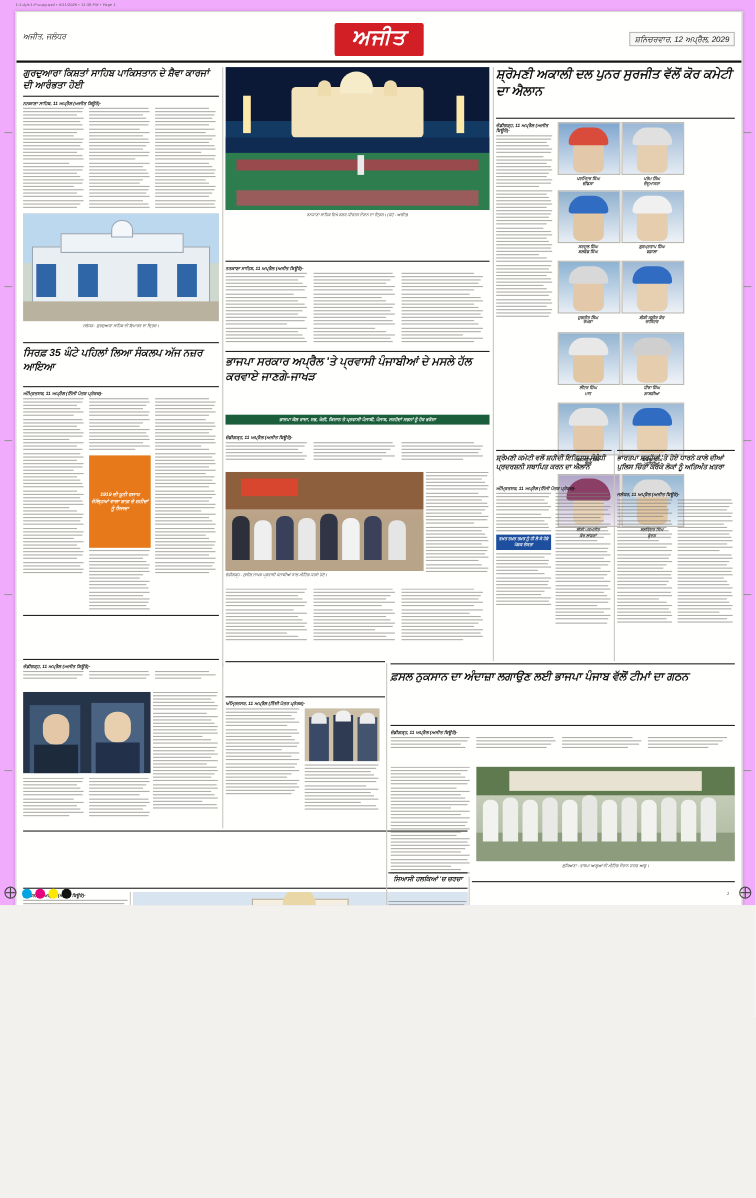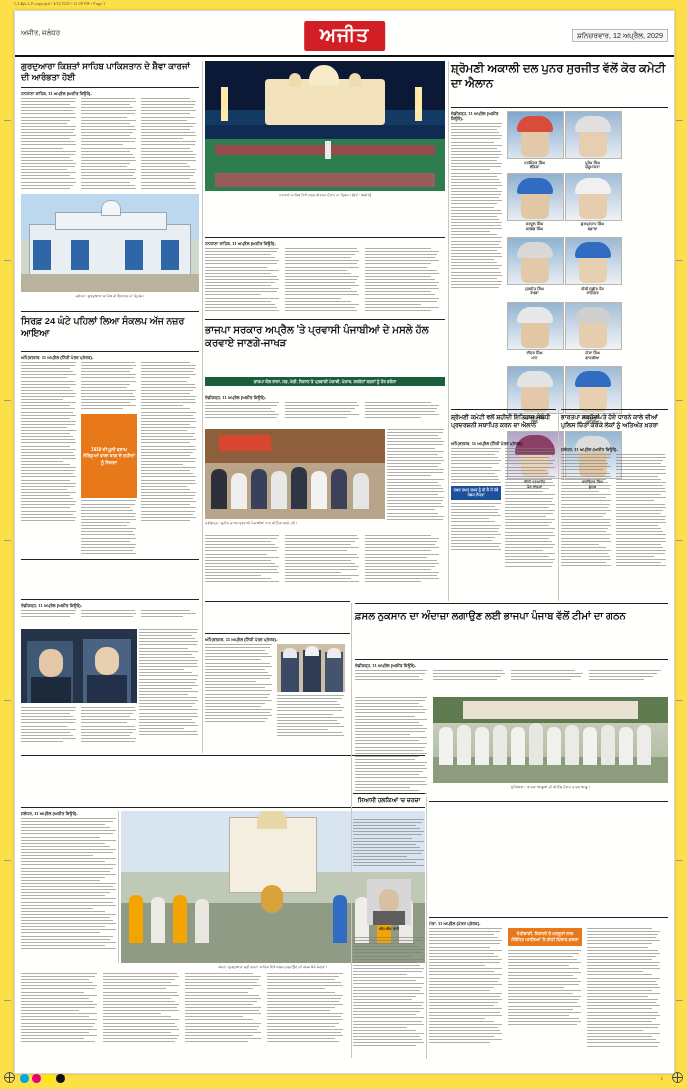--- a/index.html
+++ b/index.html
@@ -1,17 +1,17 @@
 <!DOCTYPE html>
 <html><head>
 <meta charset="utf-8">
 <style>
   html,body{margin:0;padding:0;background:#f2f1ee;}
   body{font-family:"Liberation Sans",sans-serif;}
-  .page{position:relative;width:687px;height:1089px;background:#fde047;margin:0 auto;overflow:hidden;}
+  .page{position:relative;width:687px;height:823px;background:#f0abfc;margin:0 auto;overflow:hidden;font-style:italic;}
   .sheet{position:absolute;left:14px;top:10px;width:659px;height:1062px;background:#fffffd;border:1px solid #d8d6d0;box-shadow:0 0 3px rgba(0,0,0,.18);}
   .printmarks{position:absolute;left:14px;top:2px;width:659px;height:7px;font-size:3.4px;color:#555;letter-spacing:.2px;white-space:nowrap;overflow:hidden;}
   .edge-ticks{position:absolute;left:0;top:0;width:14px;height:1089px;}
   .edge-ticks i, .edge-ticks-r i{position:absolute;left:4px;width:7px;height:1px;background:#999;}
   .edge-ticks-r{position:absolute;right:0;top:0;width:14px;height:1089px;}
   .edge-ticks-r i{left:3px;}
   
   .masthead{position:absolute;left:0;top:8px;width:659px;height:36px;border-bottom:2px solid #111;}
   .mast-left{position:absolute;left:6px;top:10px;font-size:7px;color:#111;}
   .mast-logo{position:absolute;left:50%;top:2px;transform:translateX(-50%);background:#d21f26;color:#fff;font-size:19px;font-weight:bold;padding:3px 16px 5px 16px;border-radius:2px;letter-spacing:1px;}
@@ -441,21 +441,21 @@
               <div style="position:absolute;left:14px;top:12px;width:28px;height:34px;background:#e2c7a5;border-radius:13px 13px 6px 6px;"></div>
               <div style="position:absolute;left:10px;top:5px;width:36px;height:16px;background:#dcdcdc;border-radius:16px 16px 3px 3px;"></div>
             </div>
           <div class="pname" style="white-space:pre-line;">ਬਲਵਿੰਦਰ ਸਿੰਘ
 ਭੂੰਦੜ</div>
         </div>
       </div>
     </div>
 
     <div class="hr" style="left:6px;top:300px;width:178px;"></div>
-    <div class="hd" style="left:6px;top:304px;width:178px;font-size:9.4px;line-height:1.28;">ਸਿਰਫ਼ 24 ਘੰਟੇ ਪਹਿਲਾਂ ਲਿਆ ਸੰਕਲਪ ਅੱਜ ਨਜ਼ਰ ਆਇਆ</div>
+    <div class="hd" style="left:6px;top:304px;width:178px;font-size:9.4px;line-height:1.28;">ਸਿਰਫ਼ 35 ਘੰਟੇ ਪਹਿਲਾਂ ਲਿਆ ਸੰਕਲਪ ਅੱਜ ਨਜ਼ਰ ਆਇਆ</div>
     <div class="hr" style="left:6px;top:340px;width:178px;"></div>
 
     <div class="body-text" style="left:6px;top:344px;width:178px;height:200px;">
       <div class="dateline">ਅੰਮ੍ਰਿਤਸਰ, 11 ਅਪ੍ਰੈਲ (ਨਿੱਜੀ ਪੱਤਰ ਪ੍ਰੇਰਕ)-</div>
       <div style="display:flex;gap:4px;">
         <div style="width:56px">
           <div class="ln s3"></div>
             <div class="ln s1"></div>
             <div class="ln s2"></div>
             <div class="ln s5"></div>

